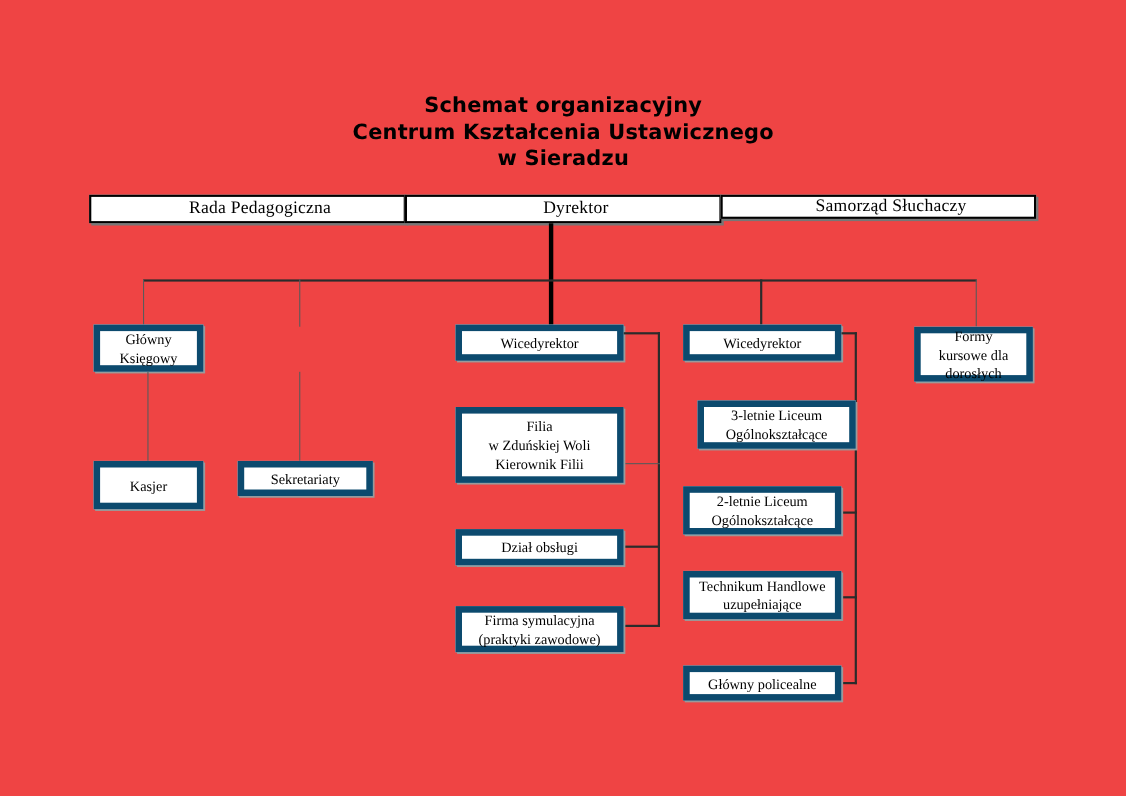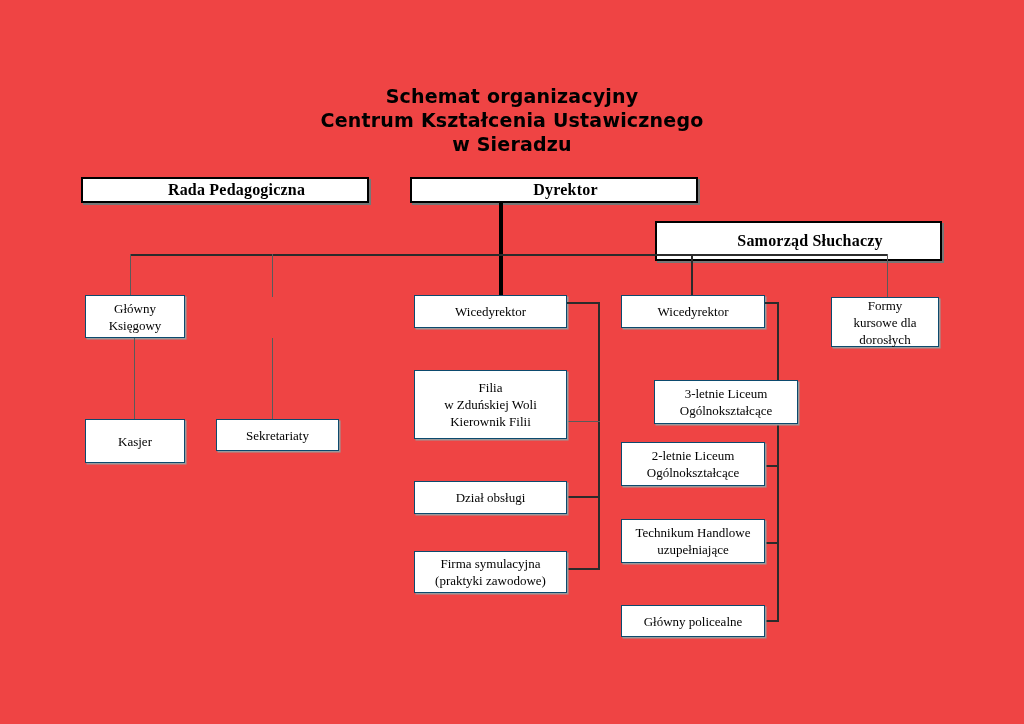--- a/index.html
+++ b/index.html
@@ -34,45 +34,45 @@
     letter-spacing: 0.2px;
     color: #000000;
   }
   .chart-title .tline { display: block; white-space: pre; }
 
   
   .node {
     position: absolute;
     box-sizing: border-box;
     background: #ffffff;
-    border: 1px solid #0c4a6e;
+    border: 6px solid #0c4a6e;
     box-shadow: 1.5px 1.5px 0 0 #9a9a9a;
     display: flex;
     align-items: center;
     justify-content: center;
     text-align: center;
     font-family: "Liberation Serif", "DejaVu Serif", serif;
     font-size: 13px;
     line-height: 17px;
     color: #000000;
   }
   .node .label { display: block; white-space: pre-line; padding: 0 4px; }
 
   
   .node.header-cell {
     border: 2px solid #000000;
     box-shadow: 2px 2px 0 0 #777777;
-    font-weight: bold;
+    font-weight: normal;
     font-size: 16px;
     line-height: 20px;
     letter-spacing: 0.2px;
     padding-left: 23px;
   }
   
-  .node.header-mid { border-left-width: 2px; border-right-width: 2px; margin-left: 42px; }
+  .node.header-mid { border-left-width: 2px; border-right-width: 2px; }
 
   
   .ln {
     position: absolute;
     background: #000000;
   }
   .ln.thin { background: #5a5a5a; }
   .ln.med  { background: #2b2b2b; }
 </style>
 </head>
@@ -87,21 +87,21 @@
   </div>
 
   <div class="node header-cell" style="left:81px; top:177px; width:288px; height:26px;">
     <span class="label">Rada Pedagogiczna</span>
   </div>
 
   <div class="node header-cell header-mid" style="left:368px; top:177px; width:288px; height:26px;">
     <span class="label">Dyrektor</span>
   </div>
 
-  <div class="node header-cell" style="left:655px; top:177px; width:287px; height:40px;margin-top:44px;">
+  <div class="node header-cell" style="left:655px; top:177px; width:287px; height:22px;">
     <span class="label">Samorząd Słuchaczy</span>
   </div>
 
   <div class="ln" style="left:499px; top:203px; width:4px; height:94px;"></div>
 
   <div class="ln med" style="left:130px; top:254px; width:758px; height:2px;"></div>
 
   <div class="ln thin" style="left:130px; top:254px; width:1px; height:43px;"></div>
   <div class="ln thin" style="left:272px; top:254px; width:1px; height:43px;"></div>
   <div class="ln med" style="left:691px; top:254px; width:2px; height:43px;"></div>
@@ -151,21 +151,21 @@
     <span class="label">Wicedyrektor</span>
   </div>
 
   <div class="ln med" style="left:777px; top:302px; width:2px; height:320px;"></div>
   <div class="ln med" style="left:765px; top:302px; width:14px; height:2px;"></div>
   <div class="ln thin" style="left:765px; top:390px; width:14px; height:1px;"></div>
   <div class="ln med" style="left:765px; top:465px; width:14px; height:2px;"></div>
   <div class="ln med" style="left:765px; top:542px; width:14px; height:2px;"></div>
   <div class="ln med" style="left:765px; top:620px; width:14px; height:2px;"></div>
 
-  <div class="node" style="left:654px; top:364px; width:144px; height:44px;margin-top:16px;">
+  <div class="node" style="left:634px; top:364px; width:144px; height:44px;">
     <span class="label">3-letnie Liceum
 Ogólnokształcące</span>
   </div>
 
   <div class="node" style="left:621px; top:442px; width:144px; height:44px;">
     <span class="label">2-letnie Liceum
 Ogólnokształcące</span>
   </div>
 
   <div class="node" style="left:621px; top:519px; width:144px; height:44px;">

